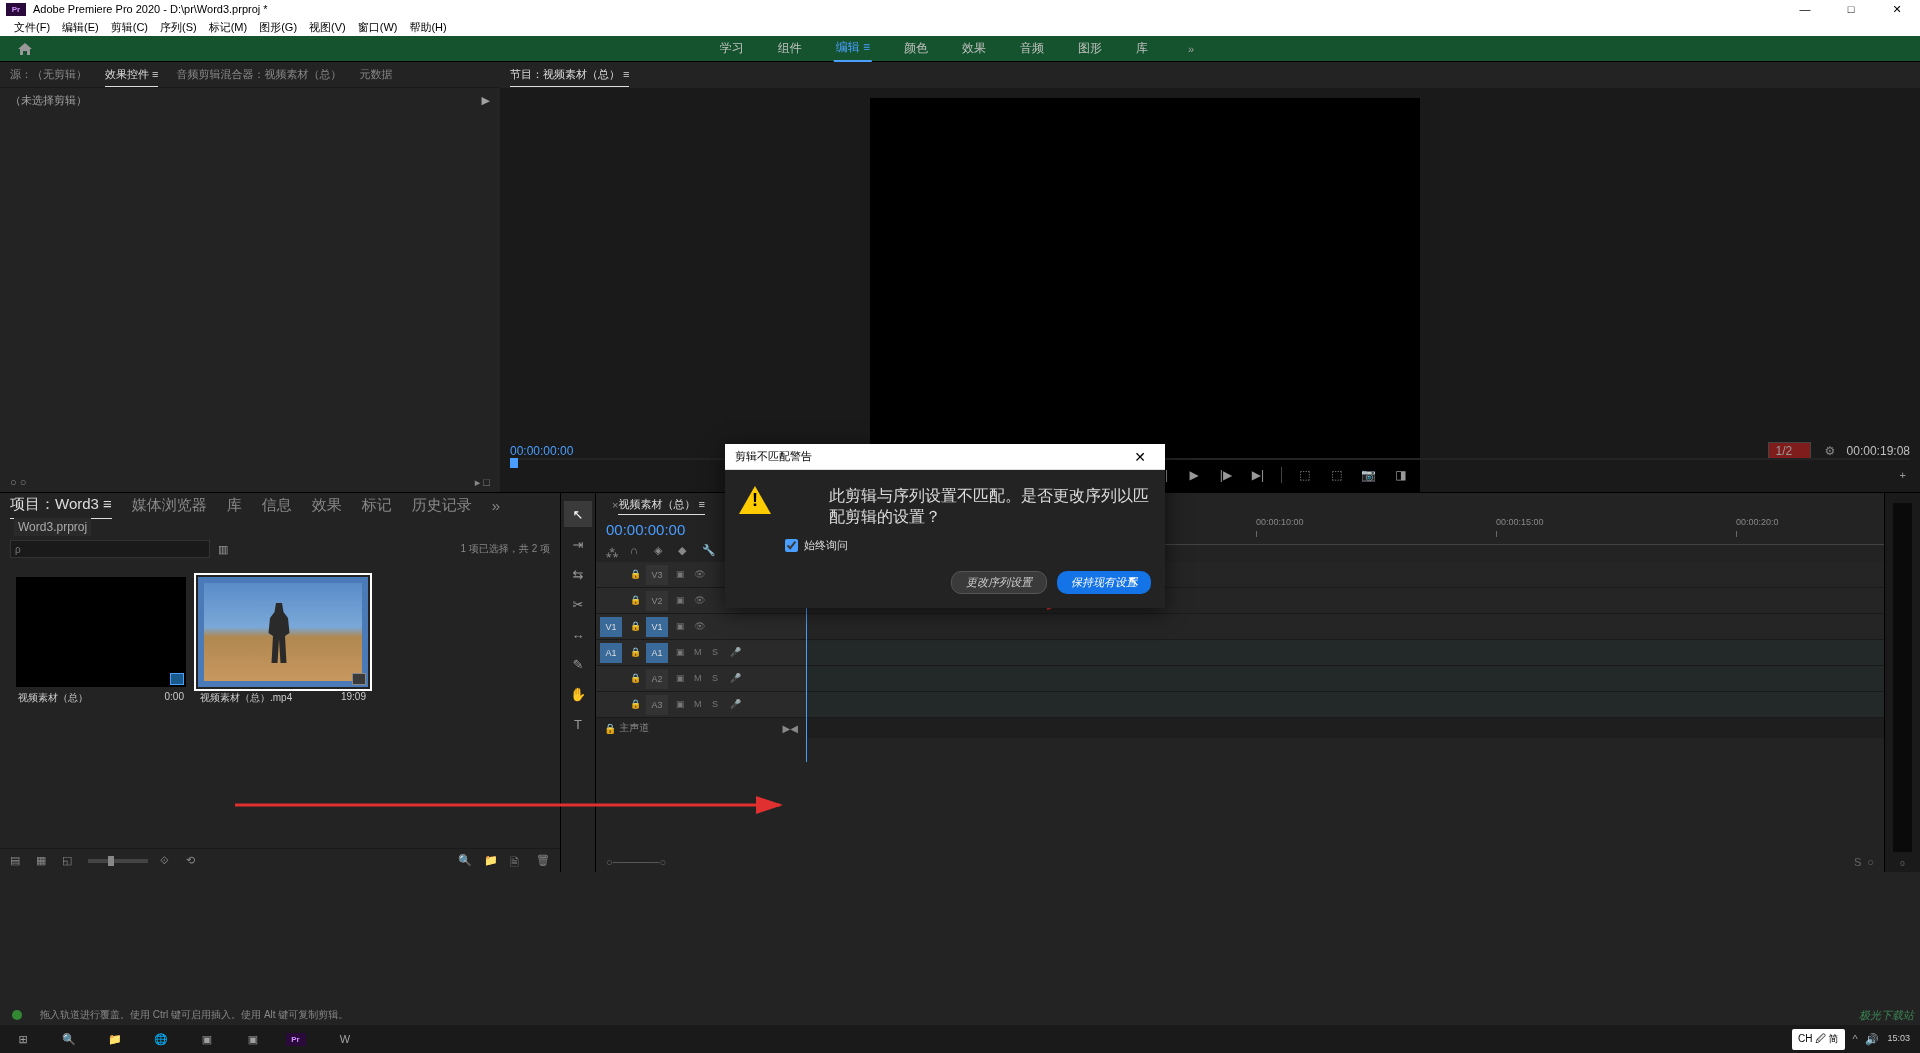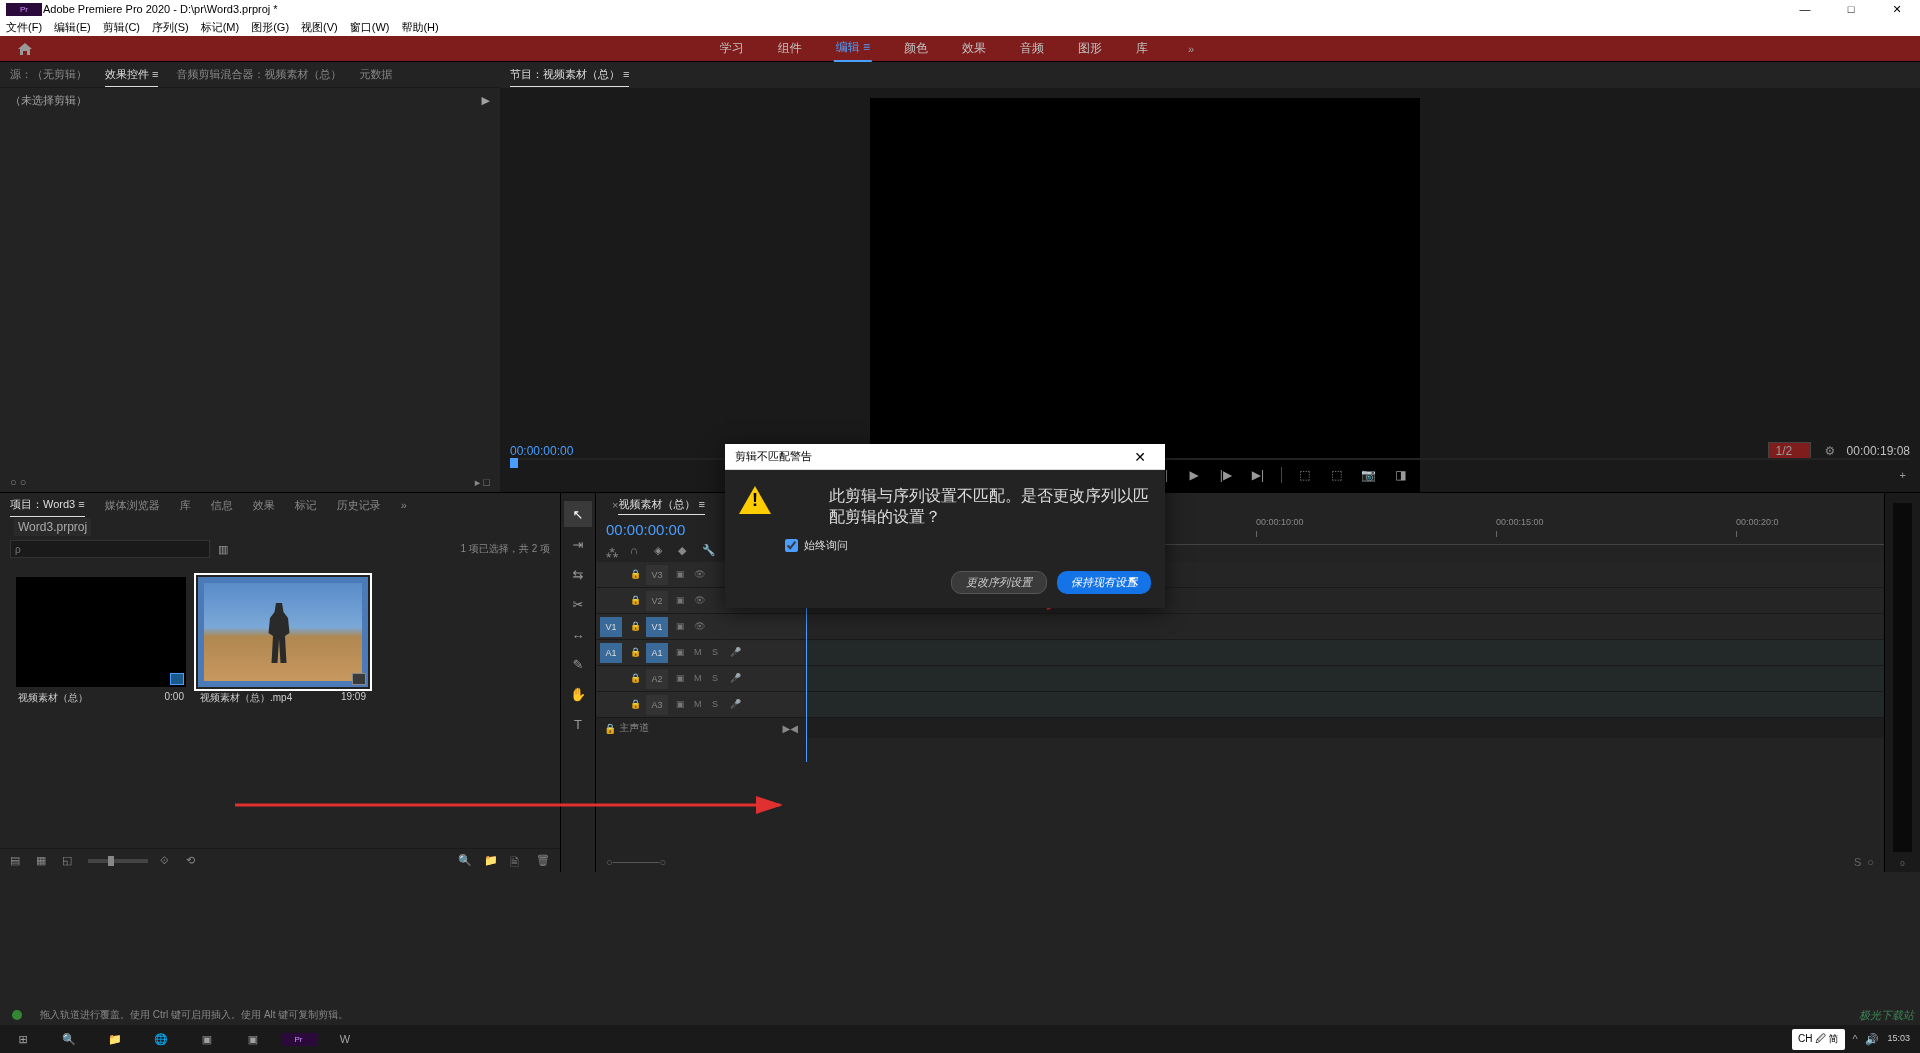--- a/index.html
+++ b/index.html
@@ -1,23 +1,23 @@
 <!DOCTYPE html>
 <html><head>
 <meta charset="utf-8">
 <style>
 * { margin:0; padding:0; box-sizing:border-box; font-family:"Microsoft YaHei",Arial,sans-serif; }
 body { background:#232323; color:#a0a0a0; font-size:11px; overflow:hidden; width:1920px; height:1053px; position:relative; }
 .titlebar { height:18px; background:#fff; display:flex; align-items:center; padding:0 6px; color:#000; font-size:11px; }
-.pr-logo { width:36px; height:13px; background:#2a0a3a; color:#d090ff; display:inline-flex; align-items:center; justify-content:center; font-size:8px; font-weight:normal; margin-right:1px; }
+.pr-logo { width:20px; height:13px; background:#2a0a3a; color:#d090ff; display:inline-flex; align-items:center; justify-content:center; font-size:8px; font-weight:bold; margin-right:7px; }
 .winbtns { position:absolute; right:0; top:0; display:flex; }
 .winbtn { width:46px; height:18px; display:flex; align-items:center; justify-content:center; cursor:pointer; }
-.menubar { height:18px; background:#fff; display:flex; align-items:center; padding:0 0; color:#000; }
+.menubar { height:18px; background:#fff; display:flex; align-items:center; padding:0 8px; color:#000; }
 .menubar span { padding:0 6px; cursor:pointer; }
-.toolbar-top { height:26px; background:#7f1d1d; border-bottom:1px solid #000; display:flex; align-items:center; }
+.toolbar-top { height:26px; background:#14532d; border-bottom:1px solid #000; display:flex; align-items:center; }
 .home-btn { width:50px; height:26px; display:flex; align-items:center; justify-content:center; }
 .workspace-tabs { position:absolute; left:50%; transform:translateX(-50%); display:flex; gap:30px; height:26px; align-items:center; }
 .ws-tab { padding:4px 2px; cursor:pointer; font-size:12px; color:#c0c0c0; }
 .ws-tab.active { color:#4a9eff; border-bottom:2px solid #4a9eff; }
 .ws-more { padding:4px 8px; cursor:pointer; }
 .main-area { display:flex; height:430px; }
 .left-panel { width:500px; background:#232323; display:flex; flex-direction:column; }
 .panel-tabs { height:26px; display:flex; align-items:center; padding:0 10px; gap:18px; background:#232323; border-bottom:1px solid #1a1a1a; }
 .panel-tab { font-size:11px; color:#888; cursor:pointer; padding:4px 0; }
 .panel-tab.active { color:#ddd; border-bottom:1px solid #ddd; }
@@ -37,21 +37,21 @@
 .tc-ruler { height:12px; background:#232323; margin:0 10px; position:relative; }
 .playhead-src { position:absolute; left:0; top:0; width:8px; height:10px; background:#4a9eff; }
 .transport { display:flex; justify-content:center; gap:14px; margin-top:6px; align-items:center; }
 .transport .tbtn { width:18px; height:18px; display:flex; align-items:center; justify-content:center; color:#999; cursor:pointer; font-size:12px; }
 .transport .sep { width:1px; height:16px; background:#444; }
 .transport .plus { position:absolute; right:14px; color:#999; }
 
 .lower { display:flex; height:380px; border-top:1px solid #000; }
 .project-panel { width:560px; background:#232323; display:flex; flex-direction:column; }
 .proj-tabs { height:24px; display:flex; align-items:center; padding:0 10px; gap:20px; }
-.proj-tab { font-size:11px; color:#888; cursor:pointer; padding:4px 0; }
+.proj-tab { font-size:15px; color:#888; cursor:pointer; padding:4px 0; }
 .proj-tab.active { color:#ddd; border-bottom:1px solid #ddd; }
 .proj-sub { height:20px; padding:0 14px; display:flex; align-items:center; }
 .proj-sub .pname { font-size:12px; color:#aaa; cursor:pointer; padding:2px 4px; background:#2a2a2a; }
 .proj-search { height:24px; display:flex; align-items:center; padding:0 10px; gap:8px; }
 .search-in { flex:0 0 200px; height:18px; background:#1a1a1a; border:1px solid #333; color:#888; font-size:10px; padding:0 4px; }
 .proj-status { margin-left:auto; font-size:10px; color:#888; }
 .proj-icons { display:flex; flex-wrap:wrap; gap:12px; padding:16px; flex:1; align-content:flex-start; }
 .bin-item { width:170px; }
 .bin-thumb { width:170px; height:110px; background:#000; position:relative; }
 .bin-thumb.sel { outline:2px solid #fff; outline-offset:2px; background:#4a7ab8; }

